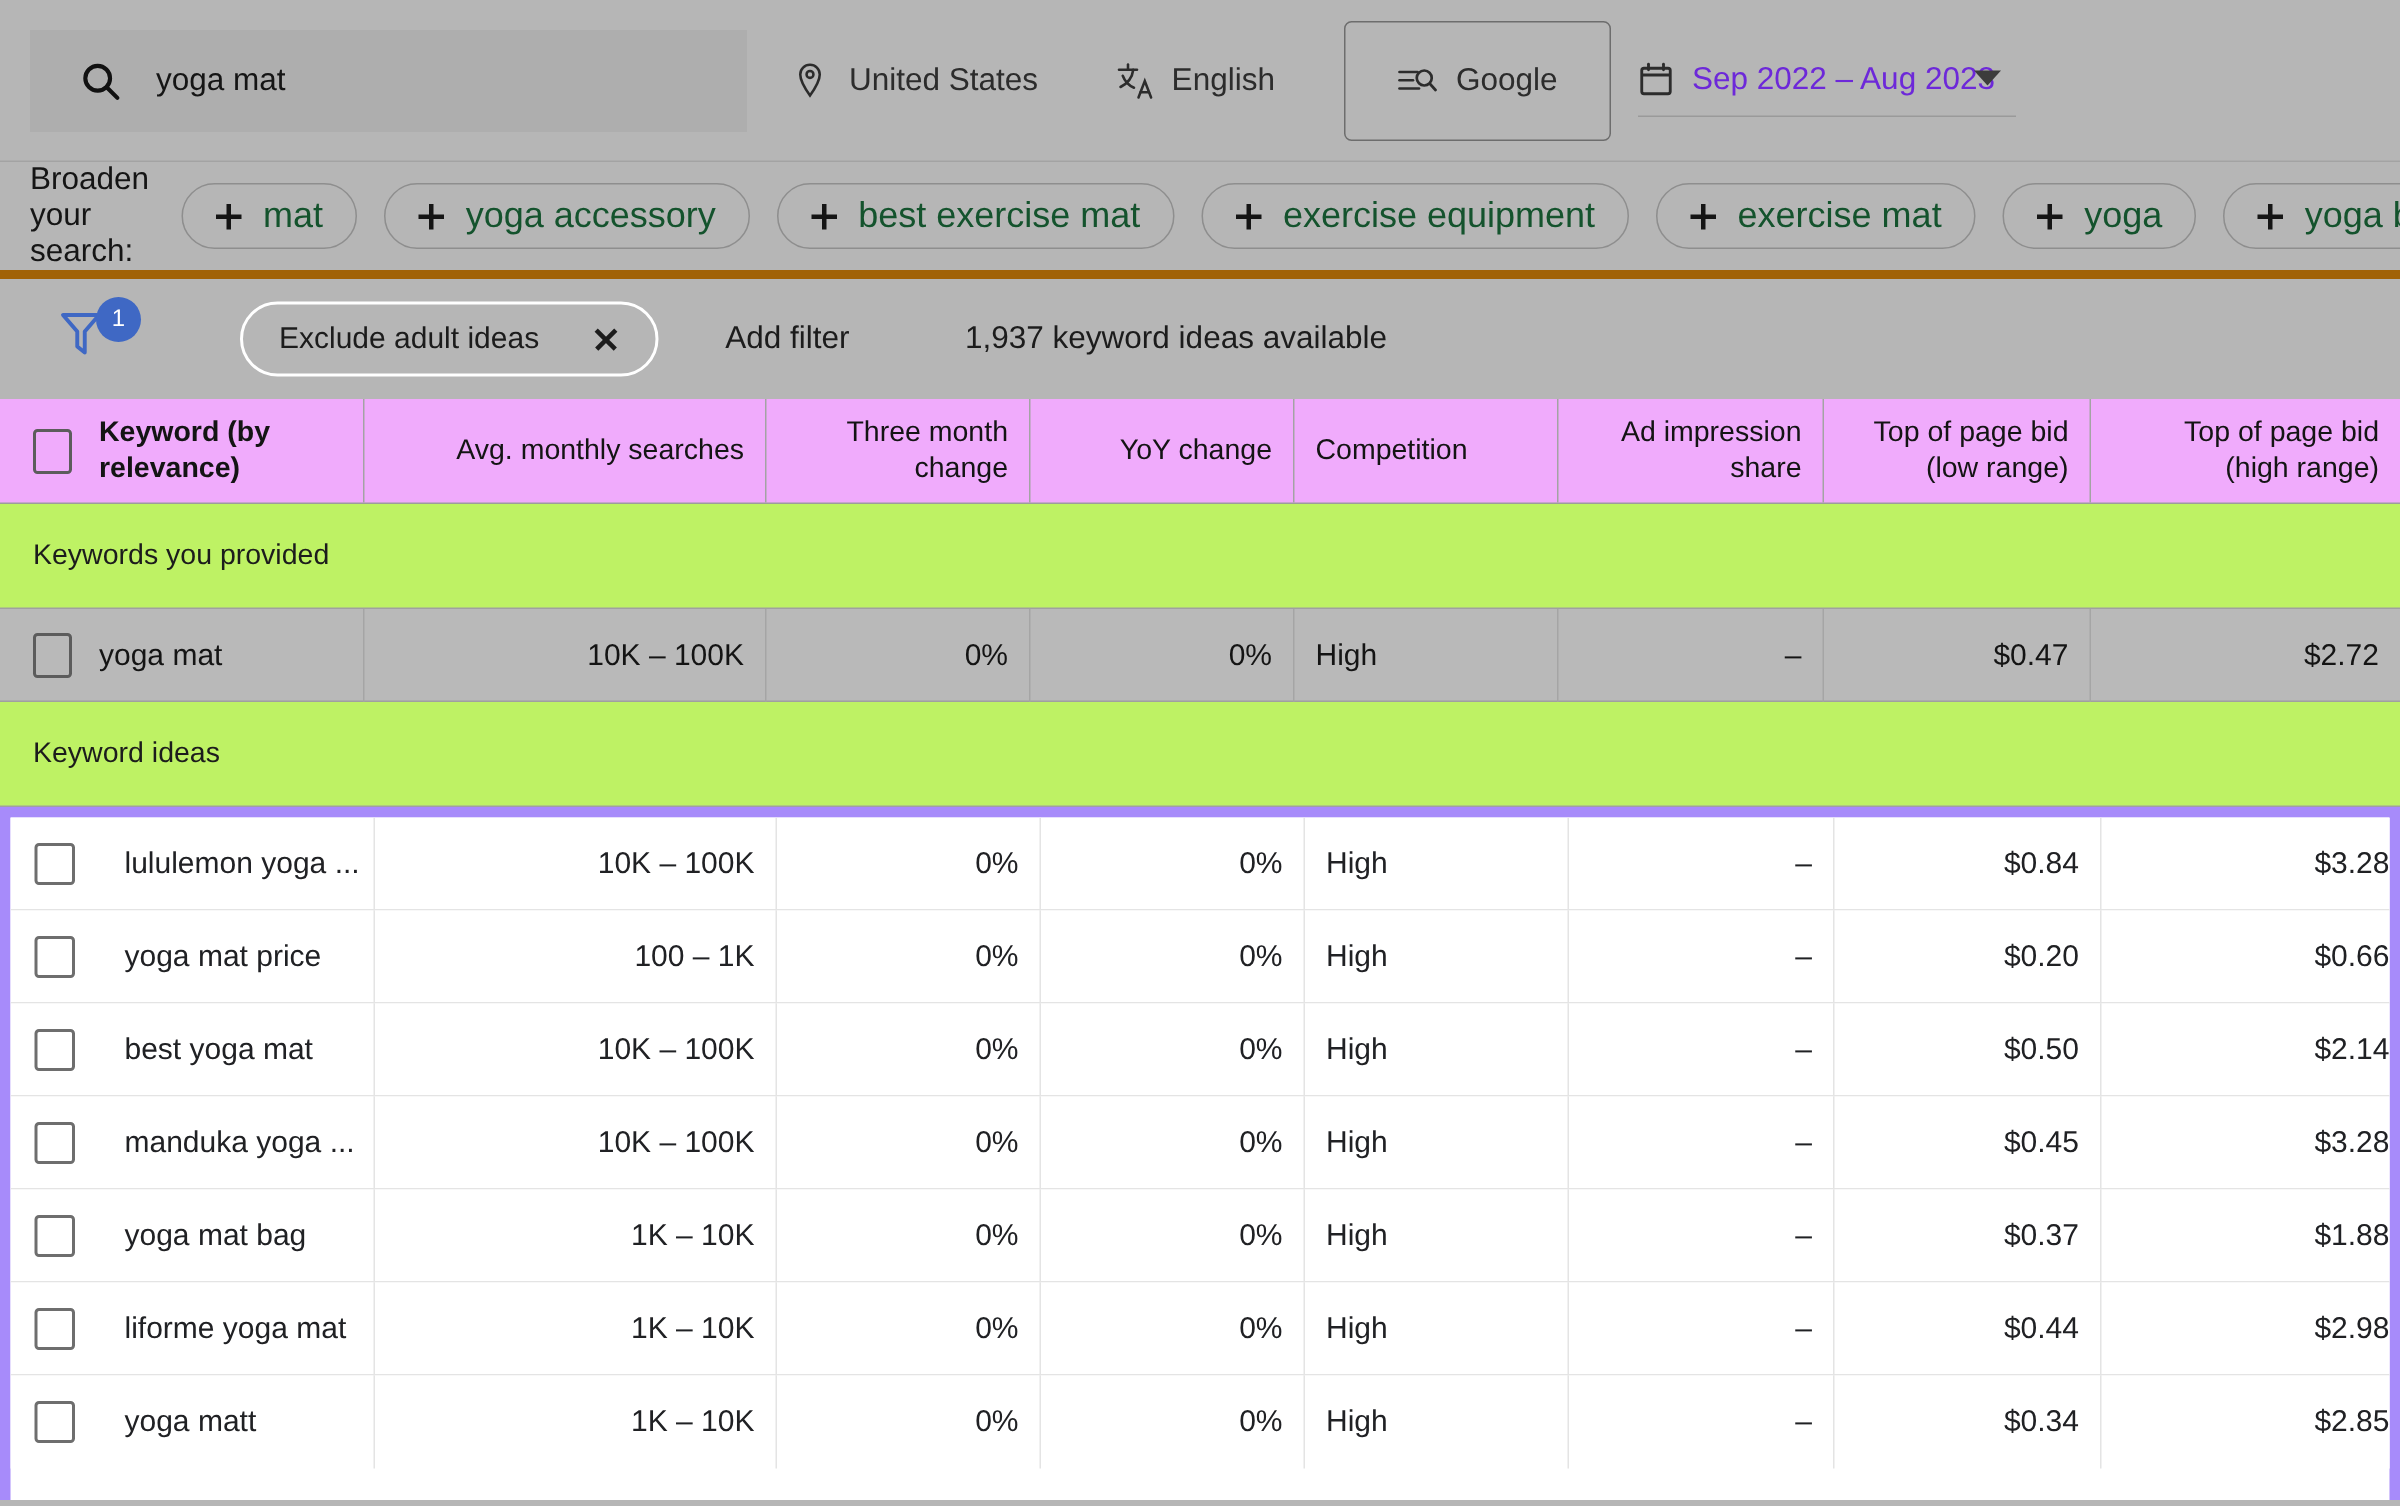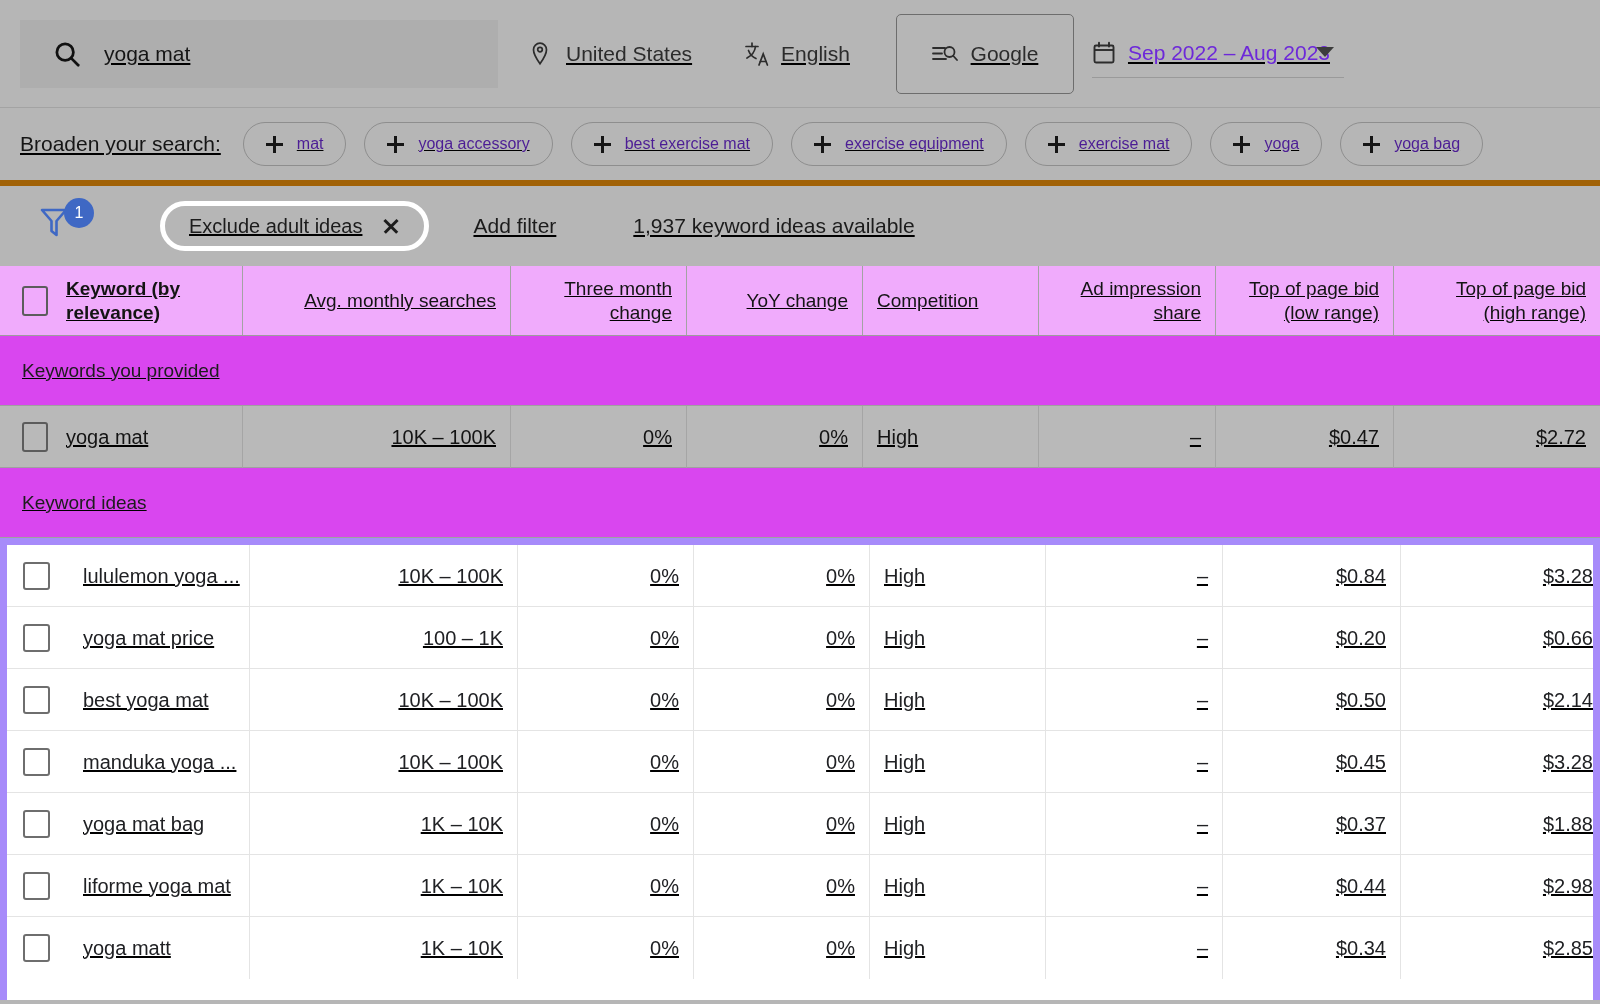--- a/index.html
+++ b/index.html
@@ -2,21 +2,21 @@
 <html><head>
 <meta charset="utf-8">
 <style>
   * { box-sizing: border-box; margin: 0; padding: 0; }
   html, body {
     width: 1600px; height: 1004px;
     background: #b6b6b6;
     font-family: "Liberation Sans", sans-serif;
     overflow: hidden;
   }
-  .page { position: relative; width: 1600px; height: 728px; background: #b6b6b6; text-decoration: underline; }
+  .page { position: relative; width: 1600px; height: 728px; background: #b6b6b6; }
 
   
   .topbar {
     height: 108px;
     display: flex;
     align-items: center;
     padding: 0 0 0 20px;
     border-bottom: 1px solid #a3a3a3;
     background: #b6b6b6;
   }
@@ -75,21 +75,21 @@
     background: #b6b6b6;
   }
   .broaden-label { font-size: 21px; color: #151515; margin-right: 4px; }
   .chip {
     height: 44px;
     border: 1px solid #8e8e8e;
     border-radius: 22px;
     display: flex; align-items: center;
     padding: 0 22px;
     gap: 14px;
-    font-size: 16px; color: #4c1d95;
+    font-size: 24px; color: #14532d;
     white-space: nowrap;
   }
   .plus {
     position: relative; width: 17px; height: 17px; flex: none;
   }
   .plus::before, .plus::after {
     content: ""; position: absolute; background: #151515;
   }
   .plus::before { left: 0; top: 7px; width: 17px; height: 3px; }
   .plus::after { top: 0; left: 7px; height: 17px; width: 3px; }
@@ -105,24 +105,24 @@
   .badge {
     position: absolute; left: 26px; top: -4px;
     width: 30px; height: 30px; border-radius: 50%;
     background: #3f68c4;
     color: #fff; font-size: 16px;
     display: flex; align-items: center; justify-content: center;
   }
   .filter-chip {
     margin-left: 68px;
     height: 50px;
-    border: 5px solid #ffffff;
+    border: 2px solid #ffffff;
     border-radius: 25px;
     display: flex; align-items: center;
-    padding: 0 24px; gap: 20px;
+    padding: 0 24px; gap: 36px;
     font-size: 20px; color: #1c1c1c;
   }
   .xmark { position: relative; width: 18px; height: 18px; }
   .xmark::before, .xmark::after {
     content: ""; position: absolute; left: 0; top: 8px;
     width: 18px; height: 2.5px; background: #1c1c1c;
   }
   .xmark::before { transform: rotate(45deg); }
   .xmark::after { transform: rotate(-45deg); }
   .addfilter { margin-left: 44px; font-size: 21px; color: #1c1c1c; }
@@ -147,21 +147,21 @@
     border-left: 1px solid #a3a3a3;
   }
   .thead .c0 { border-left: none; font-weight: bold; gap: 18px; padding-left: 22px; }
   .thead .c1, .thead .c2, .thead .c3, .thead .c5, .thead .c6, .thead .c7 { text-align: right; }
   .thead .c2 .lbl, .thead .c5 .lbl, .thead .c6 .lbl, .thead .c7 .lbl { text-align: right; }
 
   .sectionband {
     height: 70px; display: flex; align-items: center;
     padding-left: 22px;
     font-size: 19px; color: #1c1c1c;
-    background: #d946ef;
+    background: #bef264;
     border-bottom: 1px solid #a0a0a0;
   }
   .provided-row {
     height: 62px; background: #b9b9b9;
     border-bottom: 1px solid #a0a0a0;
   }
   .provided-row .c {
     font-size: 20px; color: #141414;
     border-left: 1px solid #a5a5a5;
     height: 62px;

